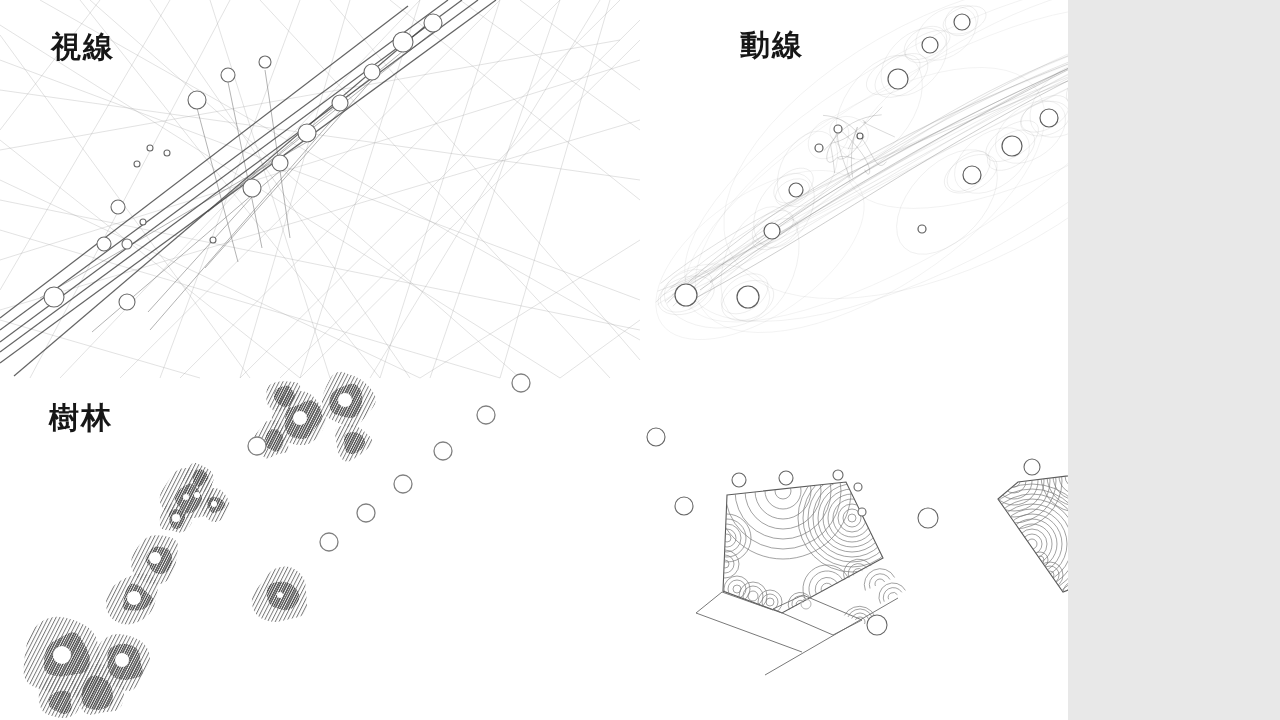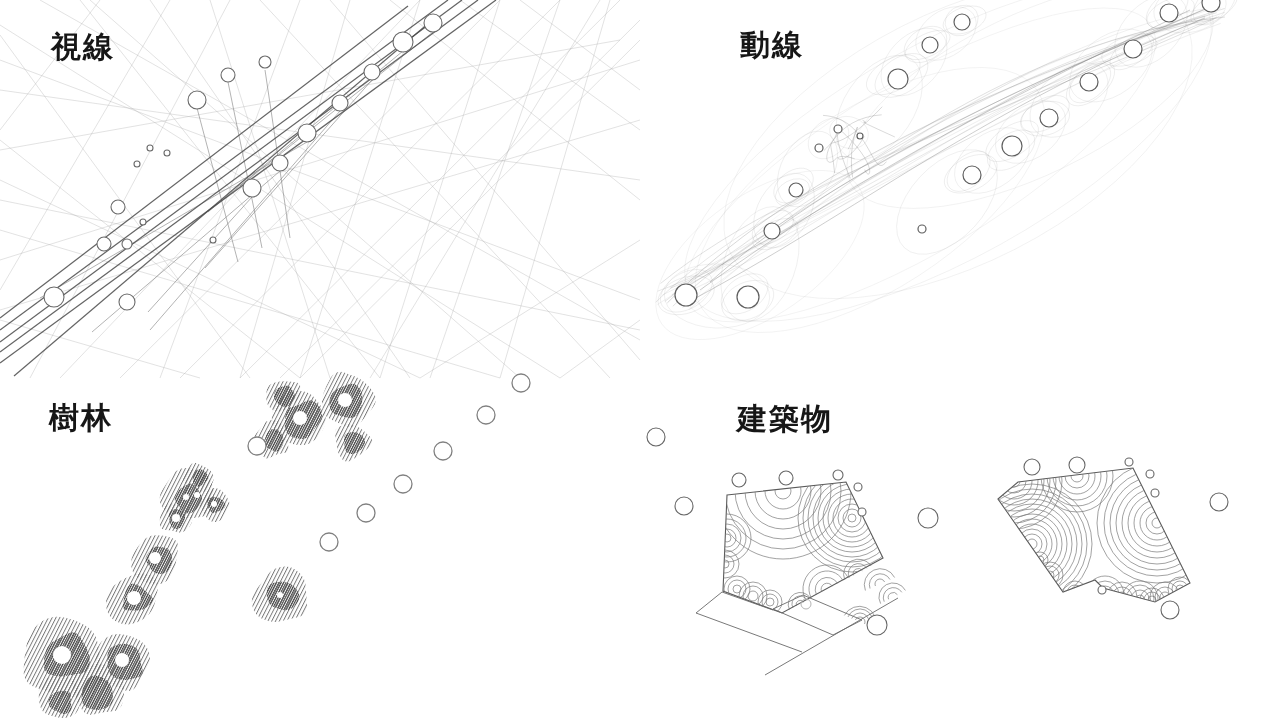--- a/index.html
+++ b/index.html
@@ -1,16 +1,16 @@
 <!DOCTYPE html>
 <html><head>
 <meta charset="utf-8">
 <style>
   html,body{margin:0;padding:0;background:#e8e8e8;}
-  .stage{position:relative;width:1280px;height:720px;background:#ffffff;overflow:hidden;
+  .stage{position:relative;width:1068px;height:720px;background:#ffffff;overflow:hidden;
          font-family:"Liberation Sans",sans-serif;}
   .stage svg{position:absolute;left:0;top:0;}
   .label{position:absolute;font-weight:700;font-size:30px;color:#161616;letter-spacing:2px;
          font-family:"Liberation Sans",sans-serif;white-space:nowrap;}
   #label-sight{left:51px;top:27px;}
   #label-flow{left:740px;top:25px;text-align:center;}
   #label-forest{left:49px;top:398px;text-align:center;}
   #label-buildings{left:737px;top:399px;}
 </style>
 </head>
@@ -409,14 +409,13 @@
         <circle cx="1150" cy="474" r="4" fill="#ffffff" stroke="#666666" stroke-width="1.1"></circle>
         <circle cx="1155" cy="493" r="4" fill="#ffffff" stroke="#666666" stroke-width="1.1"></circle>
         <circle cx="1219" cy="502" r="9" fill="#ffffff" stroke="#666666" stroke-width="1.1"></circle>
         <circle cx="1102" cy="590" r="4" fill="#ffffff" stroke="#666666" stroke-width="1.1"></circle>
         <circle cx="1170" cy="610" r="9" fill="#ffffff" stroke="#666666" stroke-width="1.1"></circle>
       </g>
     </svg>
   <div class="label" id="label-sight">視線</div>
   <div class="label" id="label-flow">動線</div>
   <div class="label" id="label-forest">樹林</div>
-  <div class="label" id="label-buildings">建築物</div>
 </div>
 
 </body></html>

